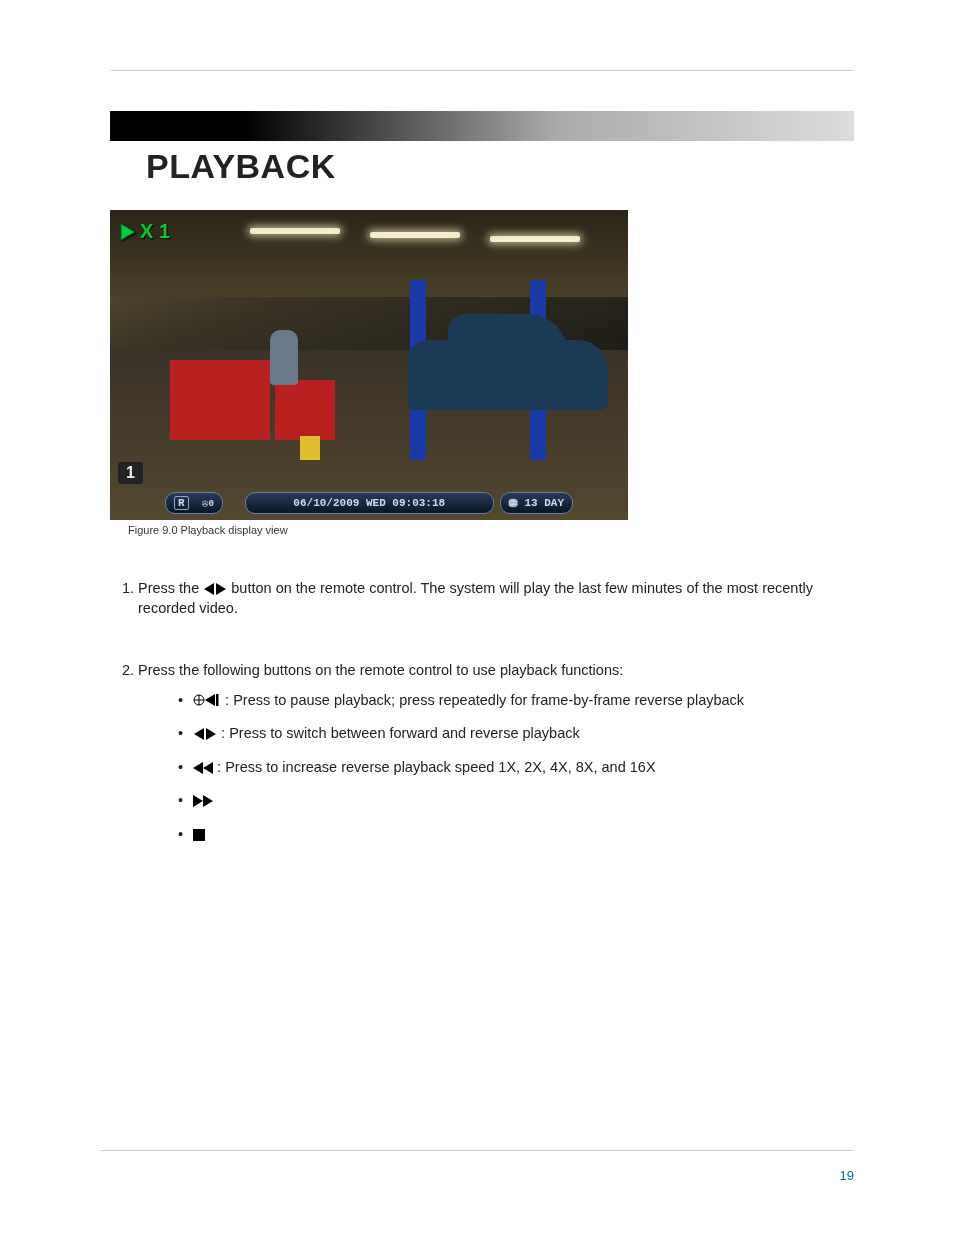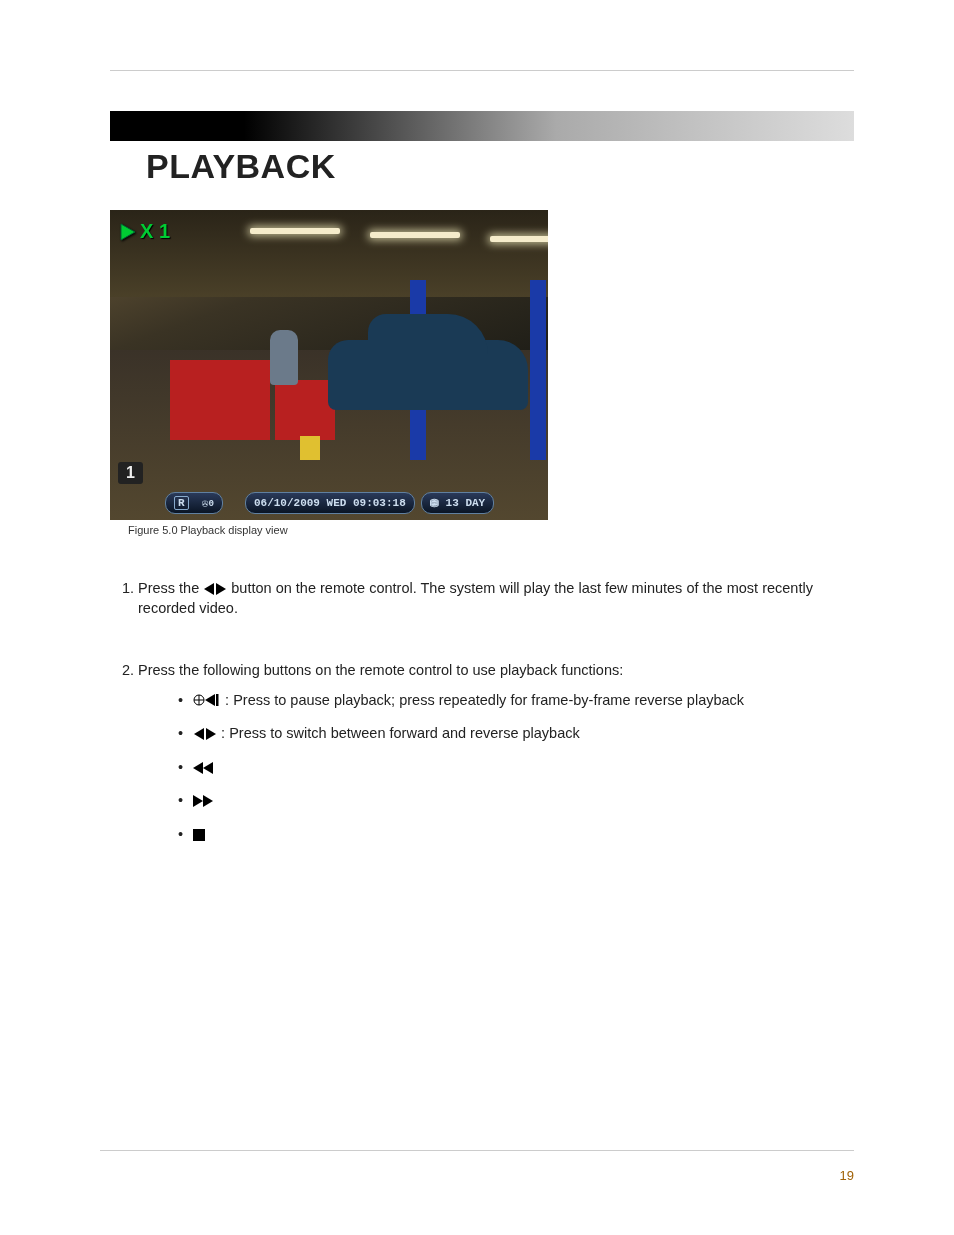--- a/index.html
+++ b/index.html
@@ -30,21 +30,21 @@
     margin-bottom: 24px;
     font-family: Arial, Helvetica, sans-serif;
     margin-left: 36px;
   }
   .intro {
     font-size: 14.5px;
     margin-bottom: 6px;
   }
   
   .screenshot {
-    width: 438px;
+    width: 518px;
     height: 310px;
     position: relative;
     background: linear-gradient(160deg,#6b5a3a 0%, #3a3324 30%, #1a1a15 70%);
     overflow: hidden;
   }
   .scene-floor { position:absolute; bottom:0; left:0; right:0; height:55%; background: linear-gradient(#3a3228, #53472f); }
   .ceiling { position:absolute; top:0; left:0; right:0; height:28%; background: linear-gradient(#2a2418,#4a4028); }
   .light { position:absolute; top:18px; height:6px; background:#f5eccb; border-radius:2px; box-shadow:0 0 8px 2px rgba(255,250,200,0.7);}
   .l1{left:140px;width:90px;} .l2{left:260px;width:90px;top:22px;} .l3{left:380px;width:90px;top:26px;}
   .car { position:absolute; right:20px; top:130px; width:200px; height:70px; background:#1a3a55; border-radius:20px 30px 8px 8px; }
@@ -110,21 +110,21 @@
     gap:4px;
   }
   ul.funcs li::before{
     content:"•";
     margin-right:6px;
   }
   .icon{
     display:inline-flex; align-items:center; vertical-align:middle;
   }
   .pagenum{
-    position:absolute; bottom:52px; right:100px; font-size:13px; color:#a16207;
+    position:absolute; bottom:52px; right:100px; font-size:13px; color:#0369a1;
   }
   .bottom-rule{
     position:absolute; bottom:84px; left:100px; right:100px; border-top:1px solid #ccc;
   }
 </style>
 </head>
 <body>
 
 <div class="page">
   <div class="top-rule"></div>
@@ -157,21 +157,21 @@
       <div class="osd-seg sm">
         <span style="border:1px solid #8ac;padding:0 3px;border-radius:2px;">R</span>
         &nbsp;&nbsp;✇<sub>0</sub>
       </div>
       <div class="osd-seg ts">06/10/2009  WED  09:03:18</div>
       <div class="osd-seg sm">
         <span>⛃</span>&nbsp;<span>13 DAY</span>
       </div>
     </div>
   </div>
-  <div class="figcaption">Figure 5.0 Playback display view</div>
+  <div class="figcaption">Figure 9.0 Playback display view</div>
 
 
   <ol class="steps">
     <li>
       <span>Press the </span><span class="icon">
           <svg width="24" height="12" viewBox="0 0 24 12">
             <polygon points="11,0 11,12 1,6" fill="#000"></polygon>
             <polygon points="13,0 13,12 23,6" fill="#000"></polygon>
           </svg>
         </span><span> button on the remote control. The system will play the last few minutes of the most recently recorded video.</span>
@@ -200,20 +200,21 @@
             </span>
           <span>: Press to switch between forward and reverse playback</span>
         </li>
         <li>
           <span class="icon">
               <svg width="20" height="12" viewBox="0 0 20 12">
                 <polygon points="10,0 10,12 0,6" fill="#000"></polygon>
                 <polygon points="20,0 20,12 10,6" fill="#000"></polygon>
               </svg>
             </span>
+          <span>: Press to increase reverse playback speed 1X, 2X, 4X, 8X, and 16X</span>
         </li>
         <li>
           <span class="icon">
               <svg width="20" height="12" viewBox="0 0 20 12">
                 <polygon points="0,0 0,12 10,6" fill="#000"></polygon>
                 <polygon points="10,0 10,12 20,6" fill="#000"></polygon>
               </svg>
             </span>
         </li>
         <li>

